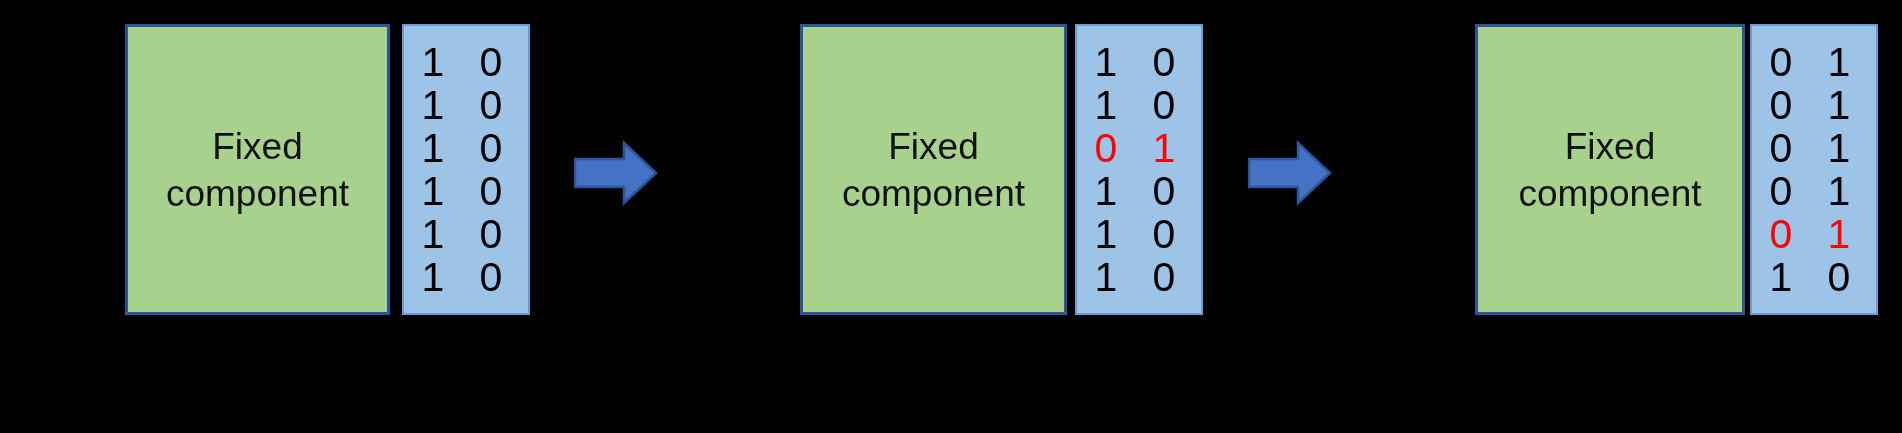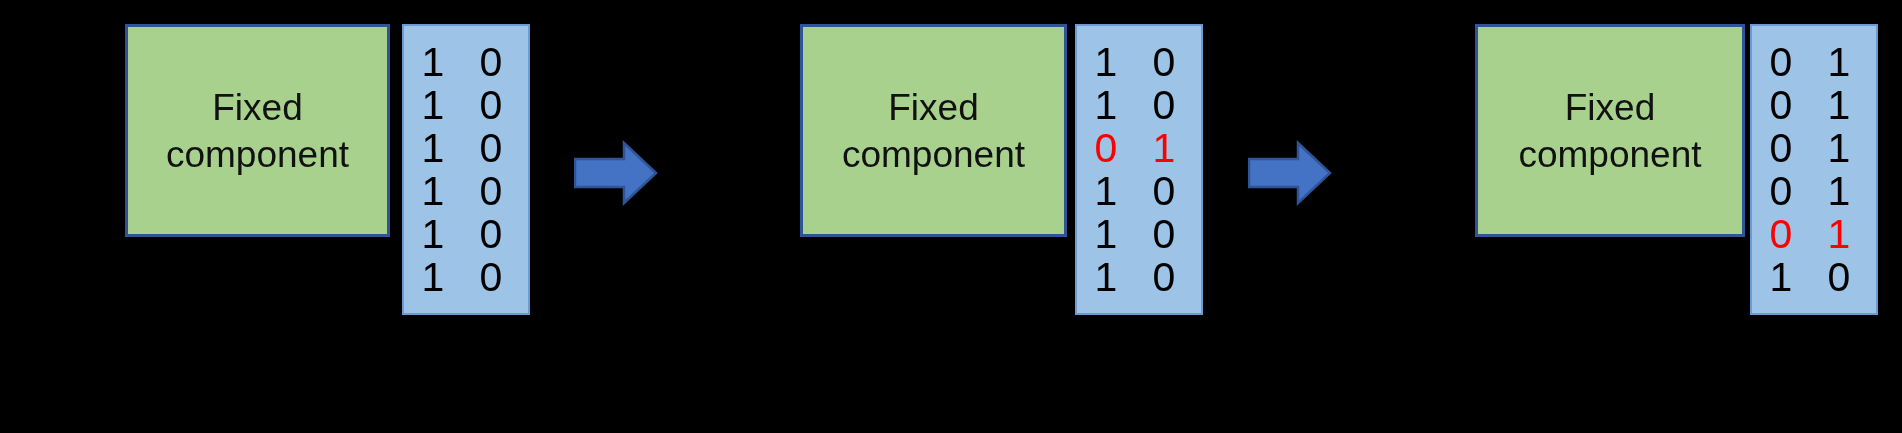--- a/index.html
+++ b/index.html
@@ -11,21 +11,21 @@
     position: relative;
     width: 1902px;
     height: 433px;
     overflow: hidden;
     font-family: "Liberation Sans", sans-serif;
   }
   .abs { position: absolute; }
 
   .fixed-box {
     top: 24px;
-    height: 213px;
+    height: 291px;
     background: #A9D18E;
     border: 3px solid #2F5597;
     box-sizing: border-box;
     display: flex;
     flex-direction: column;
     align-items: center;
     justify-content: center;
     text-align: center;
   }
   .fixed-box .label-line {

